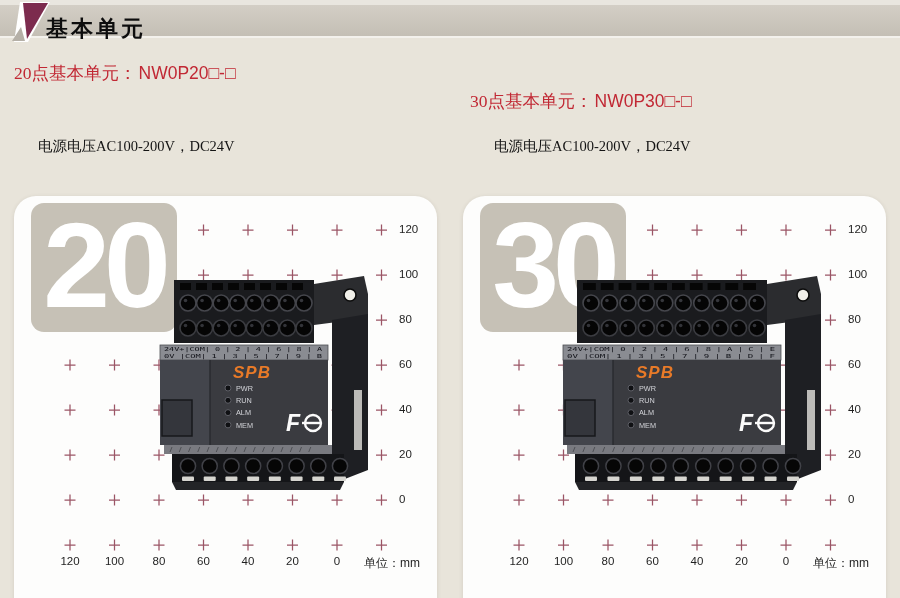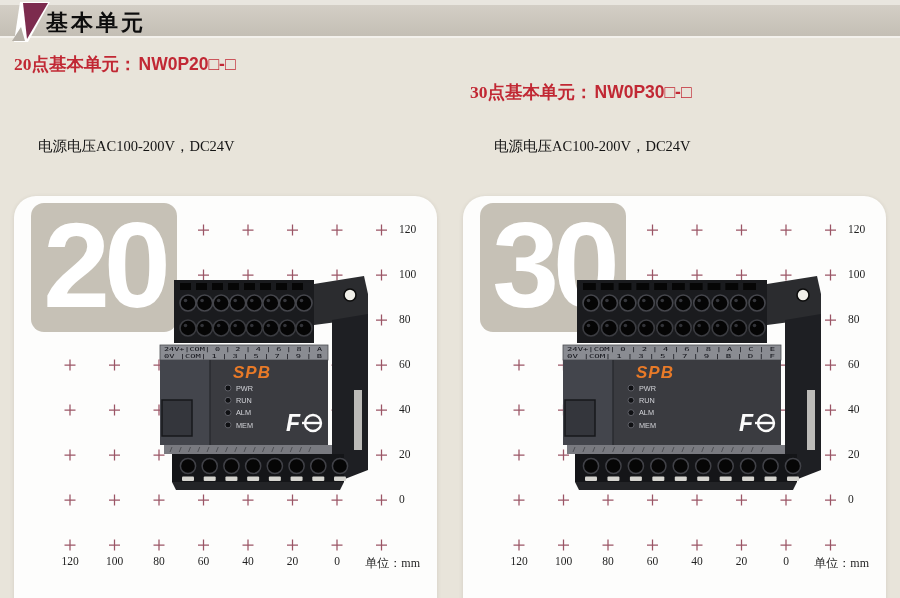--- a/index.html
+++ b/index.html
@@ -2,43 +2,43 @@
 <html><head>
 <meta charset="utf-8">
 <style>
   html,body{margin:0;padding:0;}
   .page{position:relative;width:900px;height:598px;background:#e8e4da;overflow:hidden;
         font-family:"Liberation Sans",sans-serif;}
   
   .header-topstrip{position:absolute;left:0;top:0;width:900px;height:5px;background:#e9e6df;}
   .header-bar{position:absolute;left:0;top:5px;width:900px;height:31px;
               background:linear-gradient(#d3cec5,#c4bfb5);border-bottom:2px solid #f3f1ec;}
-  .header-title{position:absolute;left:46px;top:8px;font-size:22px;font-weight:bold;color:#0d0d0d;
+  .header-title{position:absolute;left:46px;top:14px;font-size:22px;font-weight:bold;color:#0d0d0d;
                 letter-spacing:3px;font-family:"Liberation Sans",sans-serif;}
   .pennant{position:absolute;left:8px;top:0;width:44px;height:44px;}
   
-  .product-title{position:absolute;top:52px;font-size:17.5px;font-weight:bold;color:#c12834;
+  .product-title{position:absolute;top:61px;font-size:17.5px;font-weight:normal;color:#c12834;
                  font-family:"Liberation Serif",serif;white-space:nowrap;}
   .product-title .model{font-family:"Liberation Sans",sans-serif;margin-left:2px;}
   .t0{left:14px;} .t1{left:470px;margin-top:28px;}
   .specs{position:absolute;top:90px;font-size:14.5px;color:#141414;line-height:22.5px;
          font-family:"Liberation Serif",serif;white-space:pre;}
   .s0{left:38px;} .s1{left:494px;}
   
   .panel{position:absolute;top:196px;width:423px;height:429px;background:#fdfdfc;border-radius:22px;
          box-shadow:0 1px 4px rgba(90,80,60,.15);}
   .p0{left:14px;} .p1{left:463px;}
   .grid{position:absolute;left:0;top:0;z-index:1;}
   .badge{position:absolute;left:17px;top:7px;width:146px;height:129px;background:#c6c1b6;border-radius:13px;
          z-index:2;color:#ffffff;font-size:120px;font-weight:bold;letter-spacing:-6px;line-height:125px;
          text-align:center;overflow:hidden;font-family:"Liberation Sans",sans-serif;}
   .device{position:absolute;z-index:3;}
   .device-20{left:122px;top:74px;width:240px;height:230px;}
   .device-30{left:76px;top:74px;width:290px;height:230px;}
-  .rlabel{position:absolute;z-index:4;font-size:11.5px;color:#1f1f1f;font-family:Liberation Serif, serif;}
+  .rlabel{position:absolute;z-index:4;font-size:11.5px;color:#1f1f1f;font-family:Liberation Sans, sans-serif;}
   .runit{font-size:12px;color:#1f1f1f;}
 </style>
 </head>
 <body>
 
 <div class="page">
 
   <div class="header-topstrip"></div>
   <div class="header-bar"></div>
   <svg class="pennant" viewBox="0 0 44 44">

